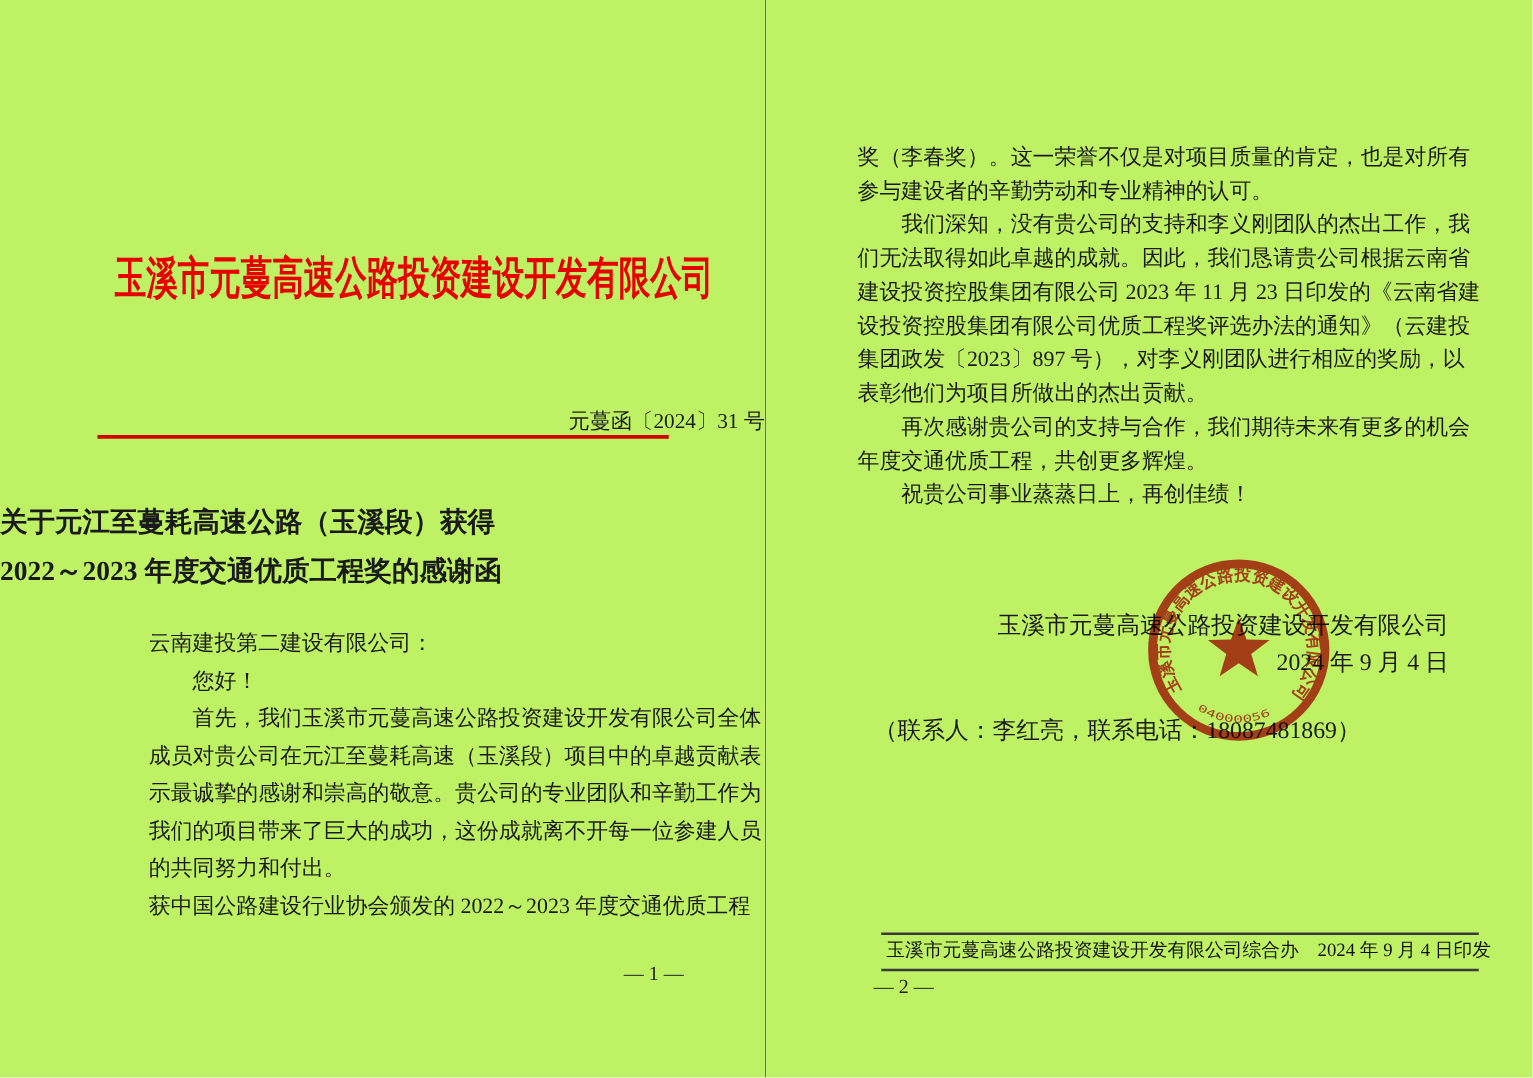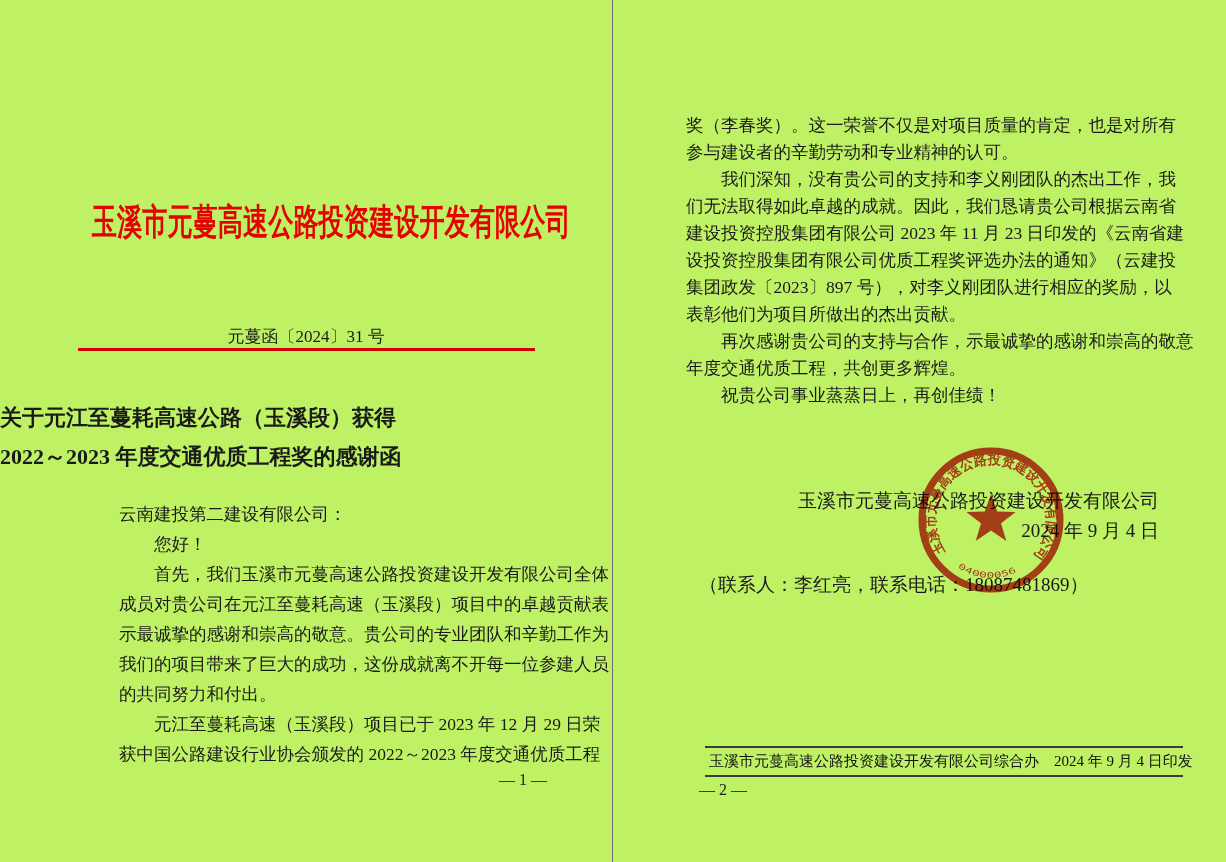--- a/index.html
+++ b/index.html
@@ -12,21 +12,21 @@
   #page1 { left:0; width:612px; }
   #page2 { left:613px; width:613px; }
   .page-divider { position:absolute; left:612px; top:0; width:1px; height:862px; background:#6e6e6e; }
 
   
   .letterhead {
     position:absolute; top:202px; left:0; width:612px; text-align:center;
     font-size:36px; line-height:40px; font-weight:bold; color:#e60000;
     white-space:nowrap; transform:scaleX(0.70); transform-origin:50% 50%;
   }
-  .doc-number { position:absolute; top:325px; left:0; width:612px; text-align:center; font-size:17px; }
+  .doc-number { position:absolute; top:325px; left:0; width:612px; text-align:right; font-size:17px; }
   .red-rule { position:absolute; top:348px; left:78px; width:457px; height:3px; background:#d00000; }
   .letter-title {
     position:absolute; top:398px; left:0; width:612px; 
     font-size:22px; font-weight:bold; line-height:39px;
   }
   .body-block { position:absolute; font-size:17.5px; }
   #body1 { top:499px; left:75px; width:474px;margin-left:44px; }
   #body1 .bodyline { height:30px; line-height:30px; white-space:nowrap; }
   .pagenum1 { position:absolute; top:771px; left:75px; width:472px; text-align:right; padding-right:28px; font-size:16px; color:#222; }
 
@@ -62,39 +62,38 @@
     <div>2022～2023 年度交通优质工程奖的感谢函</div>
   </div>
   <div class="body-block" id="body1">
       <div class="bodyline">云南建投第二建设有限公司：</div>
       <div class="bodyline">　　您好！</div>
       <div class="bodyline">　　首先，我们玉溪市元蔓高速公路投资建设开发有限公司全体</div>
       <div class="bodyline">成员对贵公司在元江至蔓耗高速（玉溪段）项目中的卓越贡献表</div>
       <div class="bodyline">示最诚挚的感谢和崇高的敬意。贵公司的专业团队和辛勤工作为</div>
       <div class="bodyline">我们的项目带来了巨大的成功，这份成就离不开每一位参建人员</div>
       <div class="bodyline">的共同努力和付出。</div>
-      <div class="bodyline">　　元江至蔓耗高速（玉溪段）项目已于 2023 年 12 月 29 日荣</div>
       <div class="bodyline">获中国公路建设行业协会颁发的 2022～2023 年度交通优质工程</div>
     </div>
   <div class="pagenum1">— 1 —</div>
 </div>
 
 <div class="page-divider"></div>
 
 <div class="page" id="page2">
   <div class="body-block" id="body2">
       <div class="bodyline">奖（李春奖）。这一荣誉不仅是对项目质量的肯定，也是对所有</div>
       <div class="bodyline">参与建设者的辛勤劳动和专业精神的认可。</div>
       <div class="bodyline">　　我们深知，没有贵公司的支持和李义刚团队的杰出工作，我</div>
       <div class="bodyline">们无法取得如此卓越的成就。因此，我们恳请贵公司根据云南省</div>
       <div class="bodyline">建设投资控股集团有限公司 2023 年 11 月 23 日印发的《云南省建</div>
       <div class="bodyline">设投资控股集团有限公司优质工程奖评选办法的通知》（云建投</div>
       <div class="bodyline">集团政发〔2023〕897 号），对李义刚团队进行相应的奖励，以</div>
       <div class="bodyline">表彰他们为项目所做出的杰出贡献。</div>
-      <div class="bodyline">　　再次感谢贵公司的支持与合作，示最诚挚的感谢和崇高的敬意</div>
+      <div class="bodyline">　　再次感谢贵公司的支持与合作，我们期待未来有更多的机会</div>
       <div class="bodyline">年度交通优质工程，共创更多辉煌。</div>
       <div class="bodyline">　　祝贵公司事业蒸蒸日上，再创佳绩！</div>
     </div>
 
   <div class="sig-line sig-company">玉溪市元蔓高速公路投资建设开发有限公司</div>
   <div class="sig-line sig-date">2024 年 9 月 4 日</div>
   <div class="sig-line sig-contact">（联系人：李红亮，联系电话：18087481869）</div>
 
   <svg class="stamp" viewBox="0 0 160 160" xmlns="http://www.w3.org/2000/svg">
     <defs>

